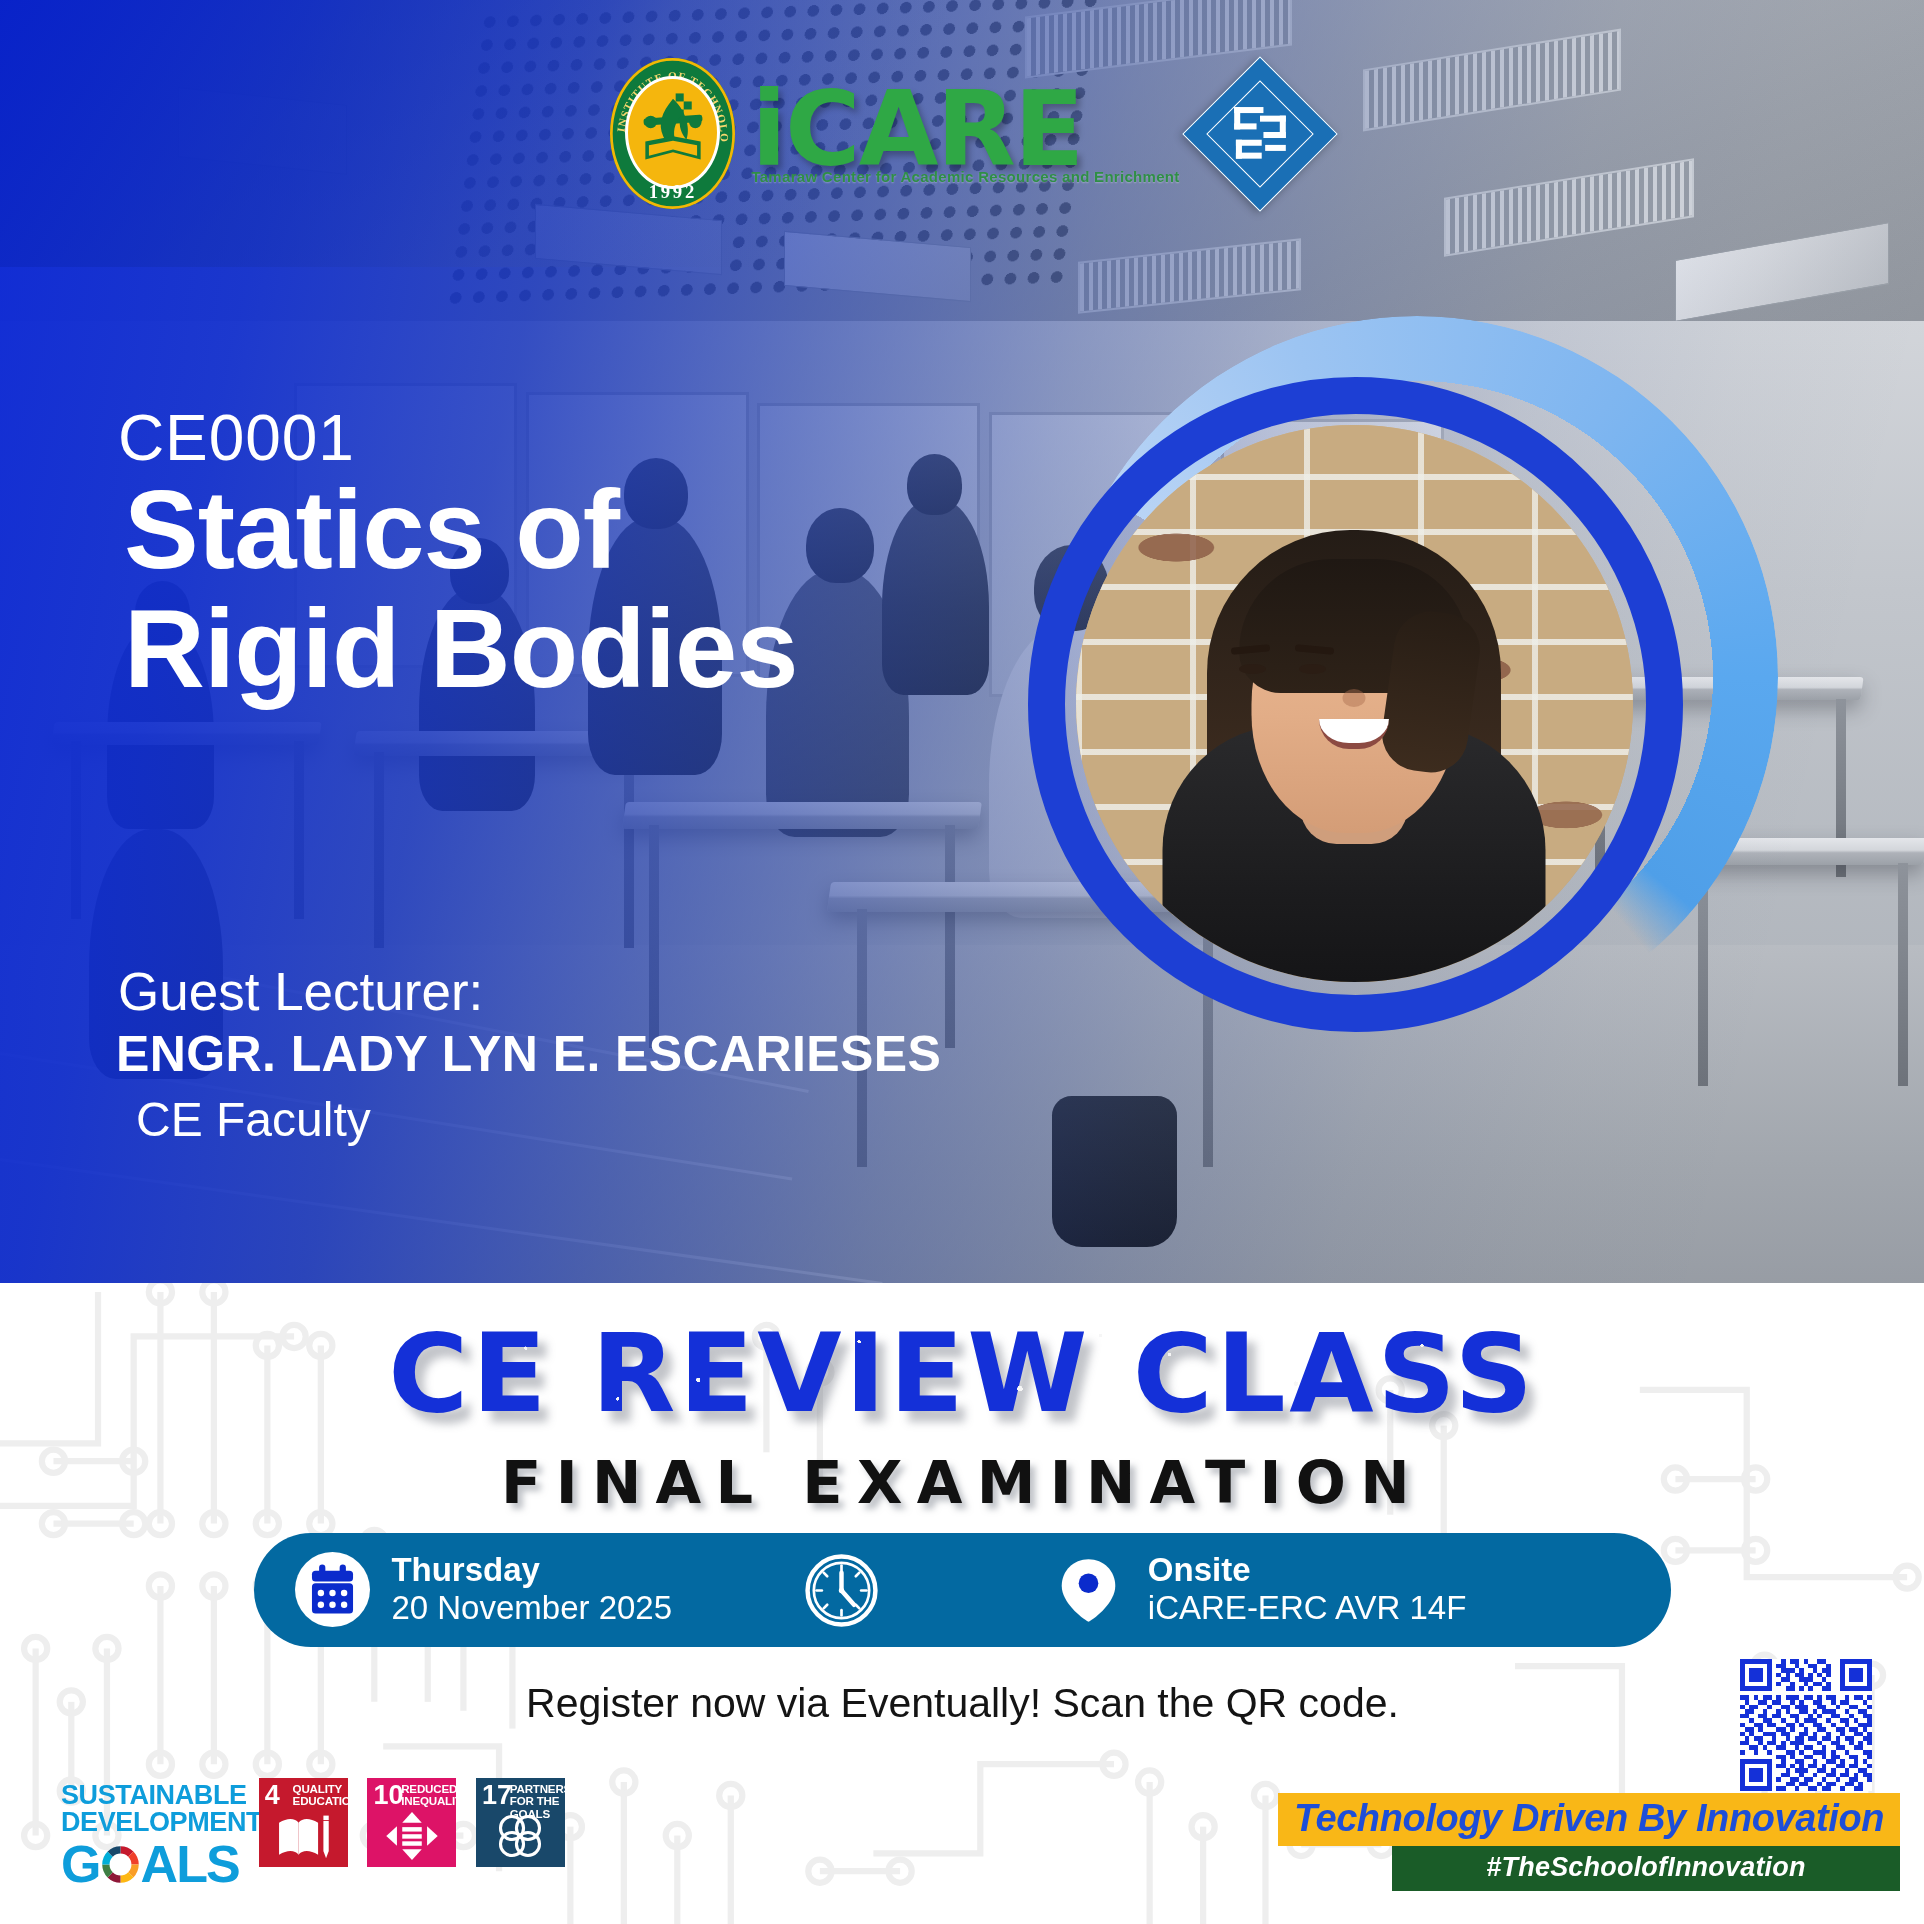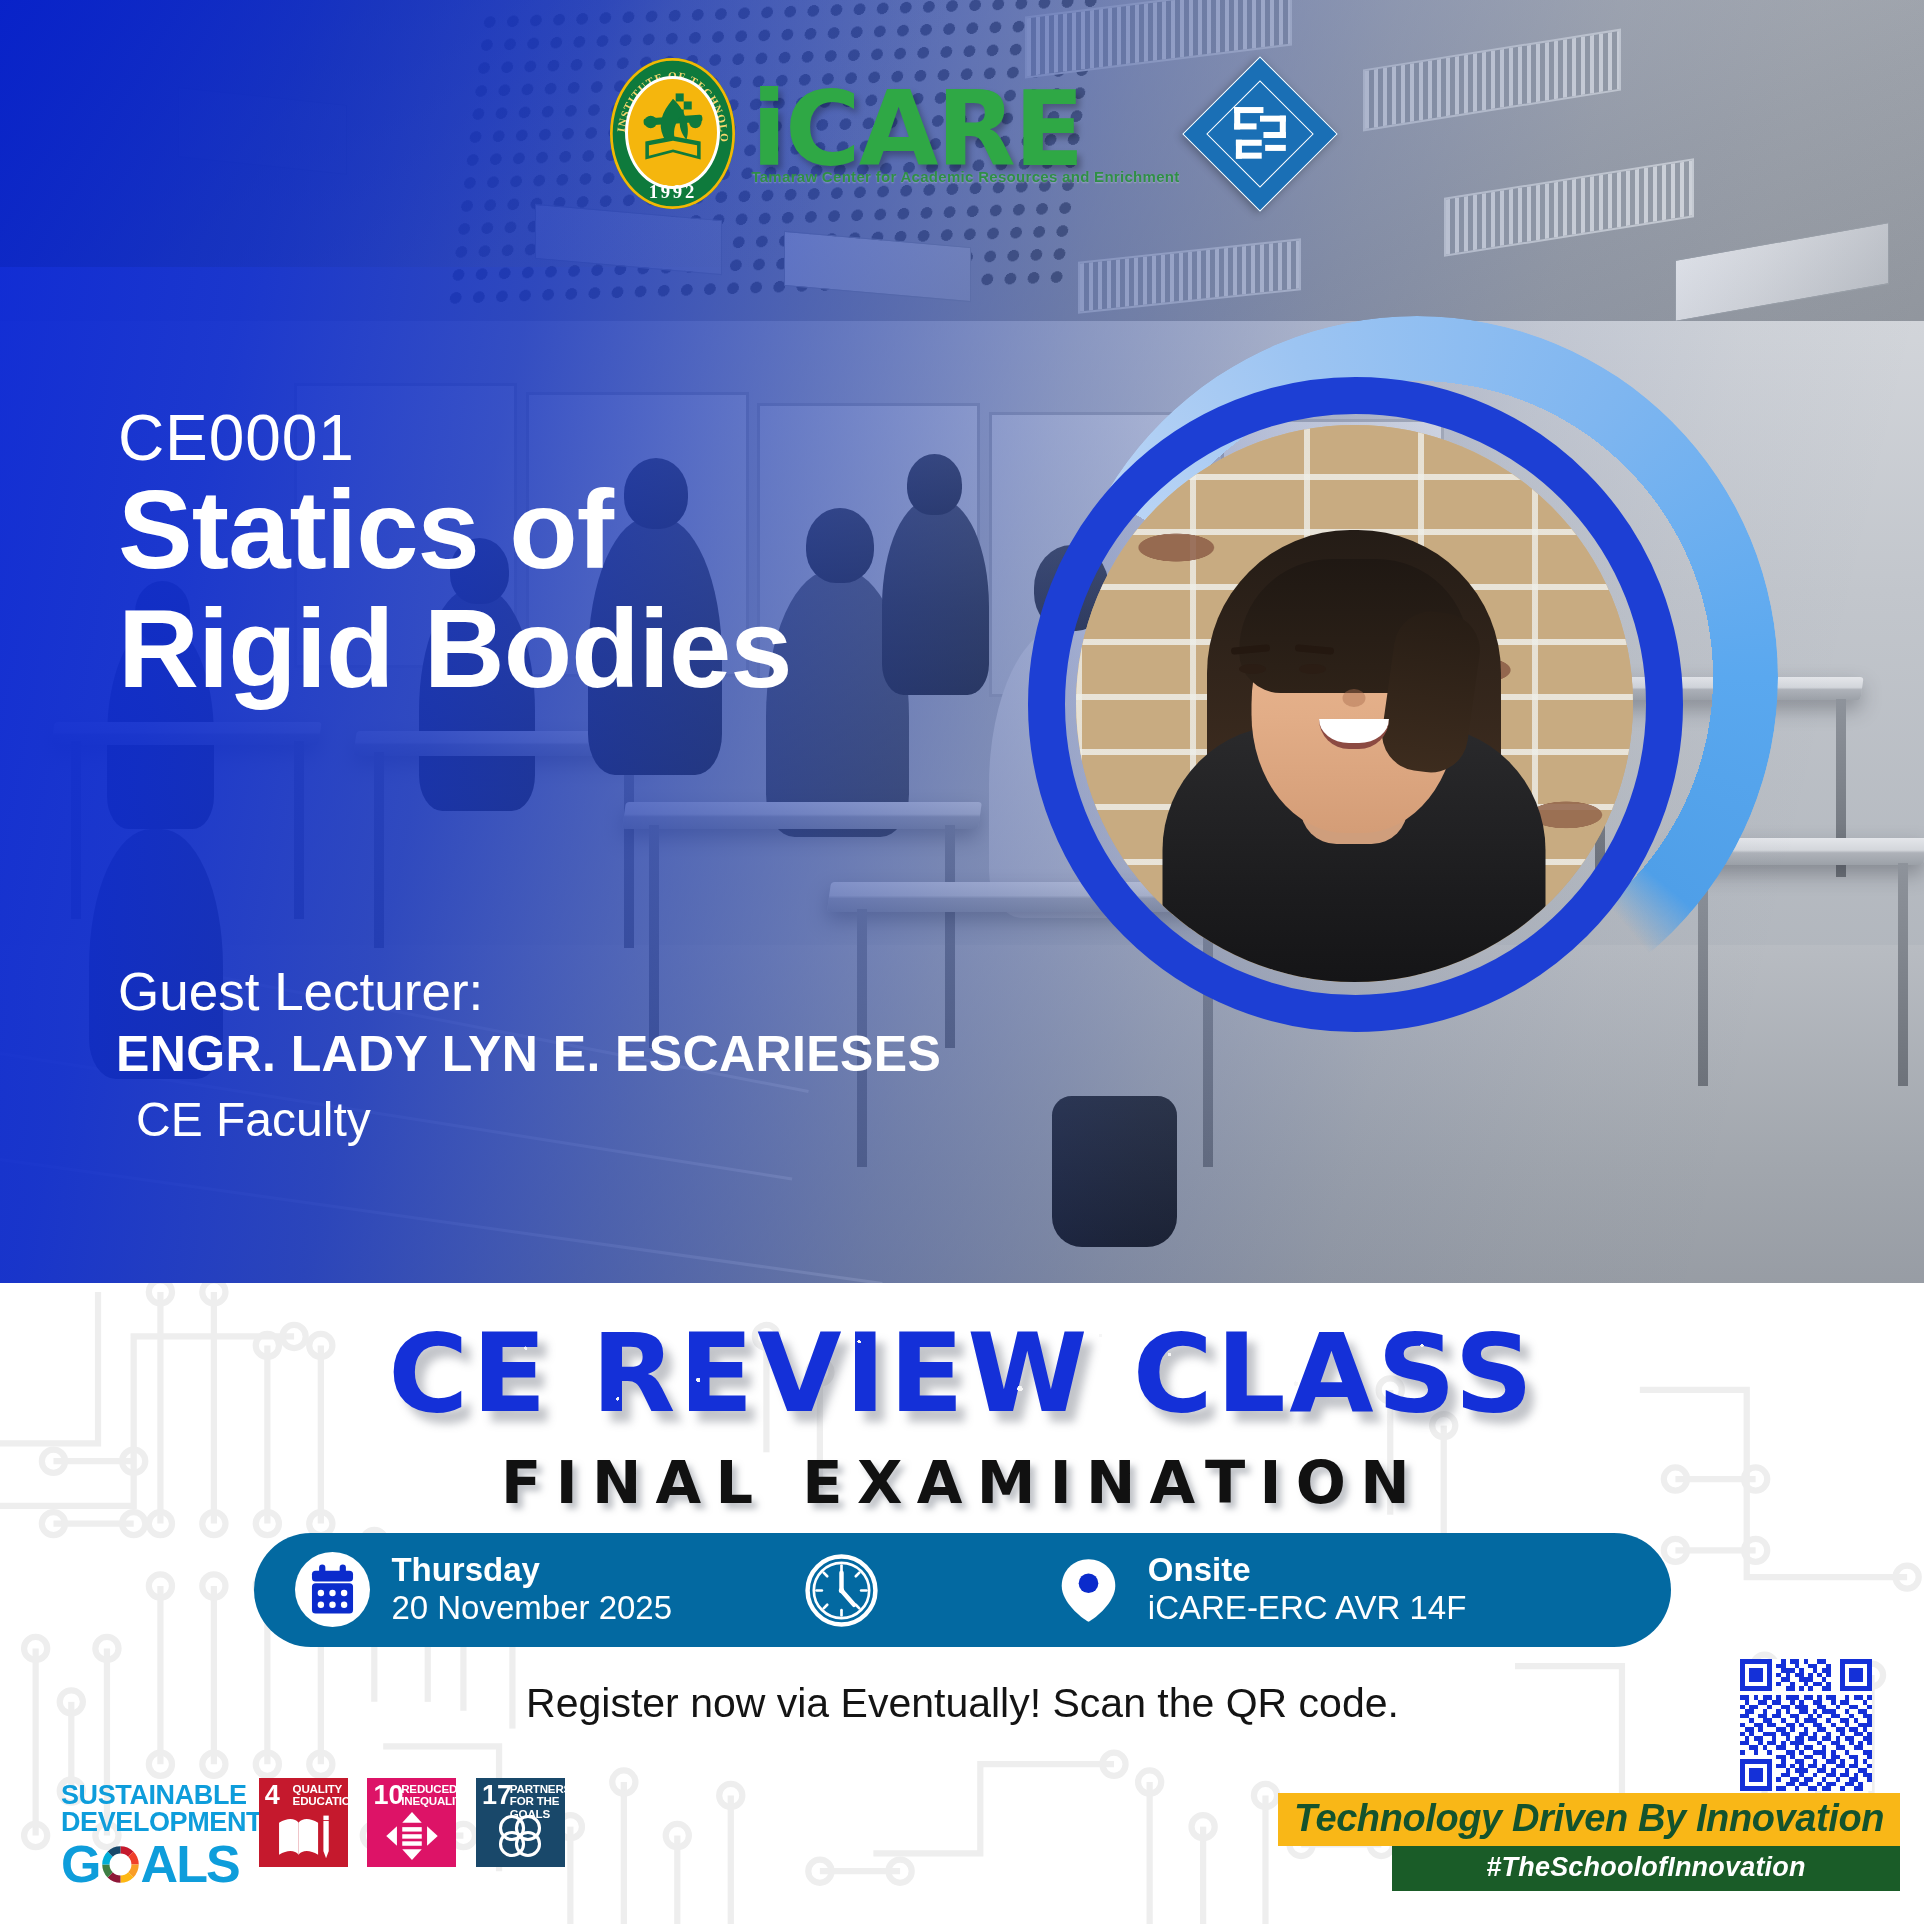--- a/index.html
+++ b/index.html
@@ -125,21 +125,21 @@
     position:absolute; inset:16px; background:#1a6fb5; border:1.8px solid #fff;
   }
   .aces .mark{ position:absolute; inset:19.6px; }
 
   
   .course-code{
     position:absolute; left:118px; top:401px; z-index:22;
     color:#ffffff; font-size:64px; letter-spacing:0.9px; font-weight:400;
   }
   .course-title{
-    position:absolute; left:118px; top:471px; z-index:22;
+    position:absolute; left:124px; top:471px; z-index:22;
     color:#ffffff; font-size:112px; font-weight:800; line-height:1.06;
     letter-spacing:-0.9px;
   }
   .guest-label{
     position:absolute; left:118px; top:961px; z-index:22;
     color:#ffffff; font-size:53px; font-weight:400;
   }
   .guest-name{
     position:absolute; left:116px; top:1025px; z-index:22;
     color:#ffffff; font-size:50px; font-weight:800; letter-spacing:0.4px;
@@ -298,21 +298,21 @@
   .sdg-goals{ display:flex; align-items:center; color:#0e9ddb; font-size:52px; font-weight:800; letter-spacing:-1.8px; line-height:1; margin-top:2.7px;}
   .sdg-wheel{ width:43px; height:43px; margin:0 0.9px; }
   .sdg-card{ width:89px; height:89px; position:relative; color:#fff; }
   .sdg-card .num{ position:absolute; left:6.2px; top:3.6px; font-size:27px; font-weight:800; line-height:1; }
   .sdg-card .nm{ position:absolute; left:34px; top:5.3px; font-size:11.6px; font-weight:700; line-height:1.05; letter-spacing:-0.2px;}
   .sdg-card .gl{ position:absolute; left:50%; bottom:5.3px; transform:translateX(-50%); width:55px; height:52px; }
 
   
   .tagline{ position:absolute; left:1278px; top:1793px; z-index:6; }
   .tag-top{
-    background:#f9b717; color:#14532d; font-style:italic; font-weight:800;
+    background:#f9b717; color:#1d4ed8; font-style:italic; font-weight:800;
     font-size:38px; padding:3.6px 16px 6.2px 16px; letter-spacing:-0.4px;
     text-align:center; white-space:nowrap;
   }
   .tag-bot{
     background:#1a5c28; color:#ffffff; font-style:italic; font-weight:700;
     font-size:27px; padding:6.2px 16px 8px 16px; letter-spacing:0.2px;
     margin-left:114px; text-align:center; white-space:nowrap;
   }
 </style>
 </head>

